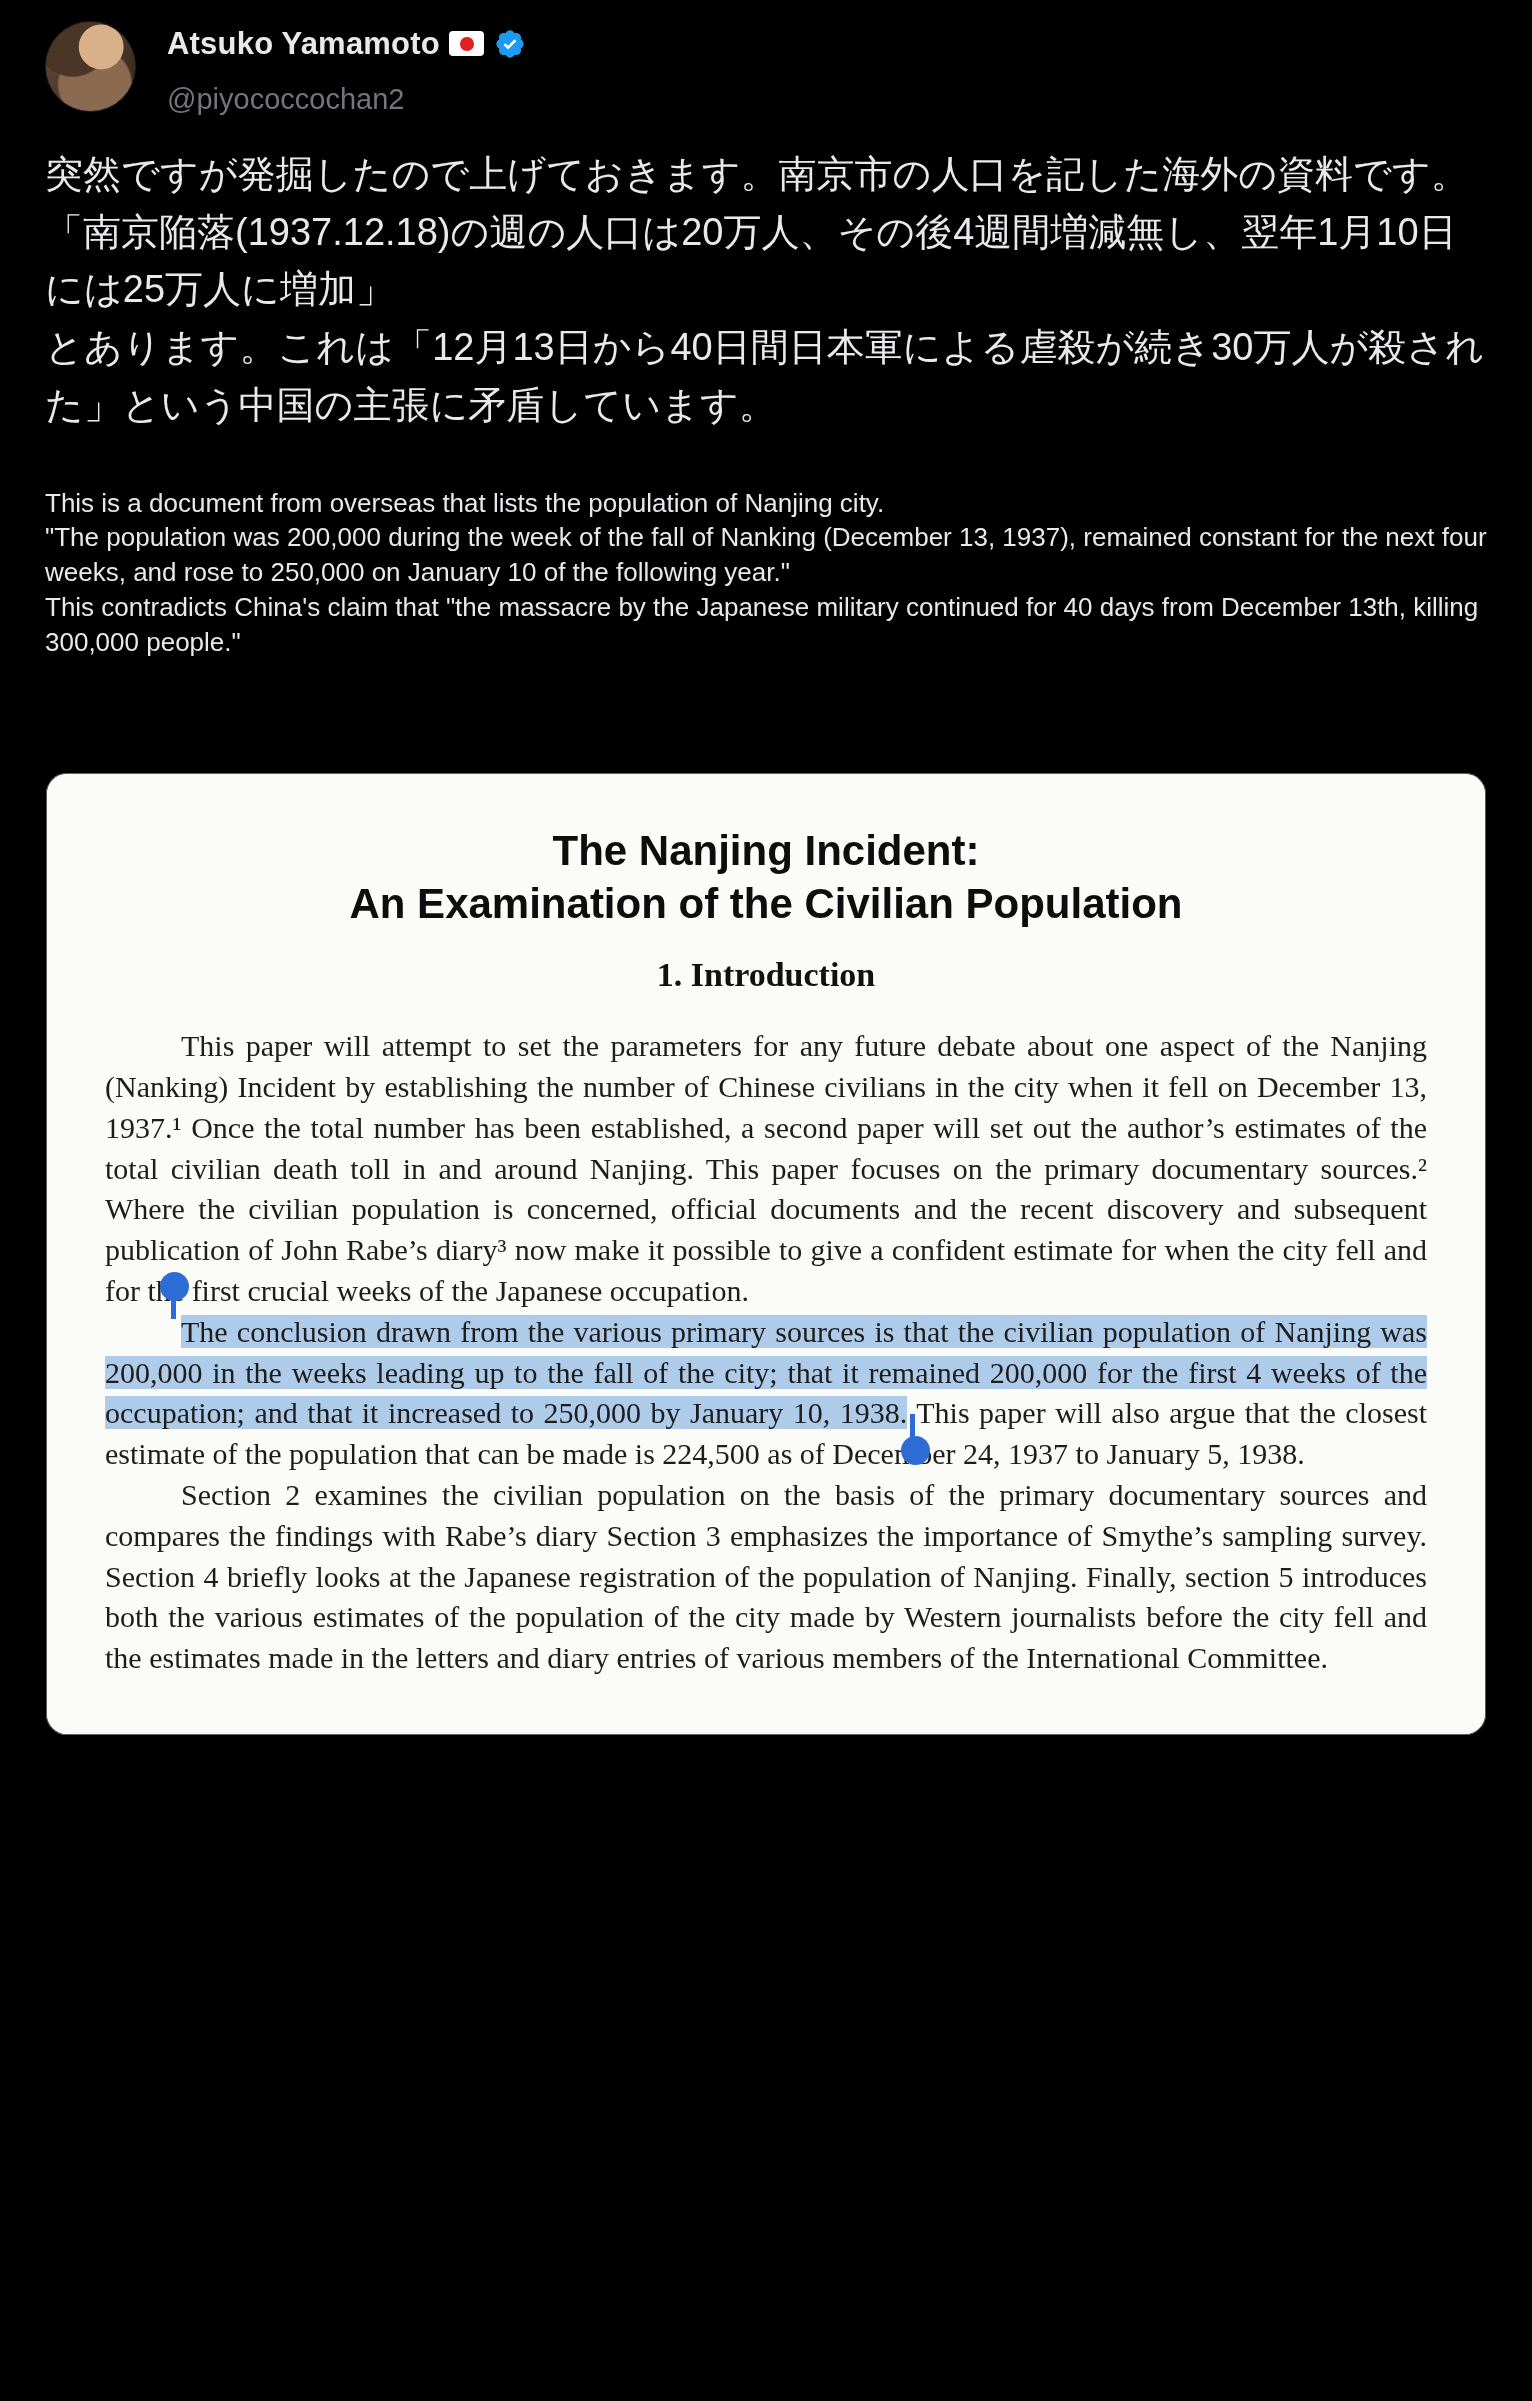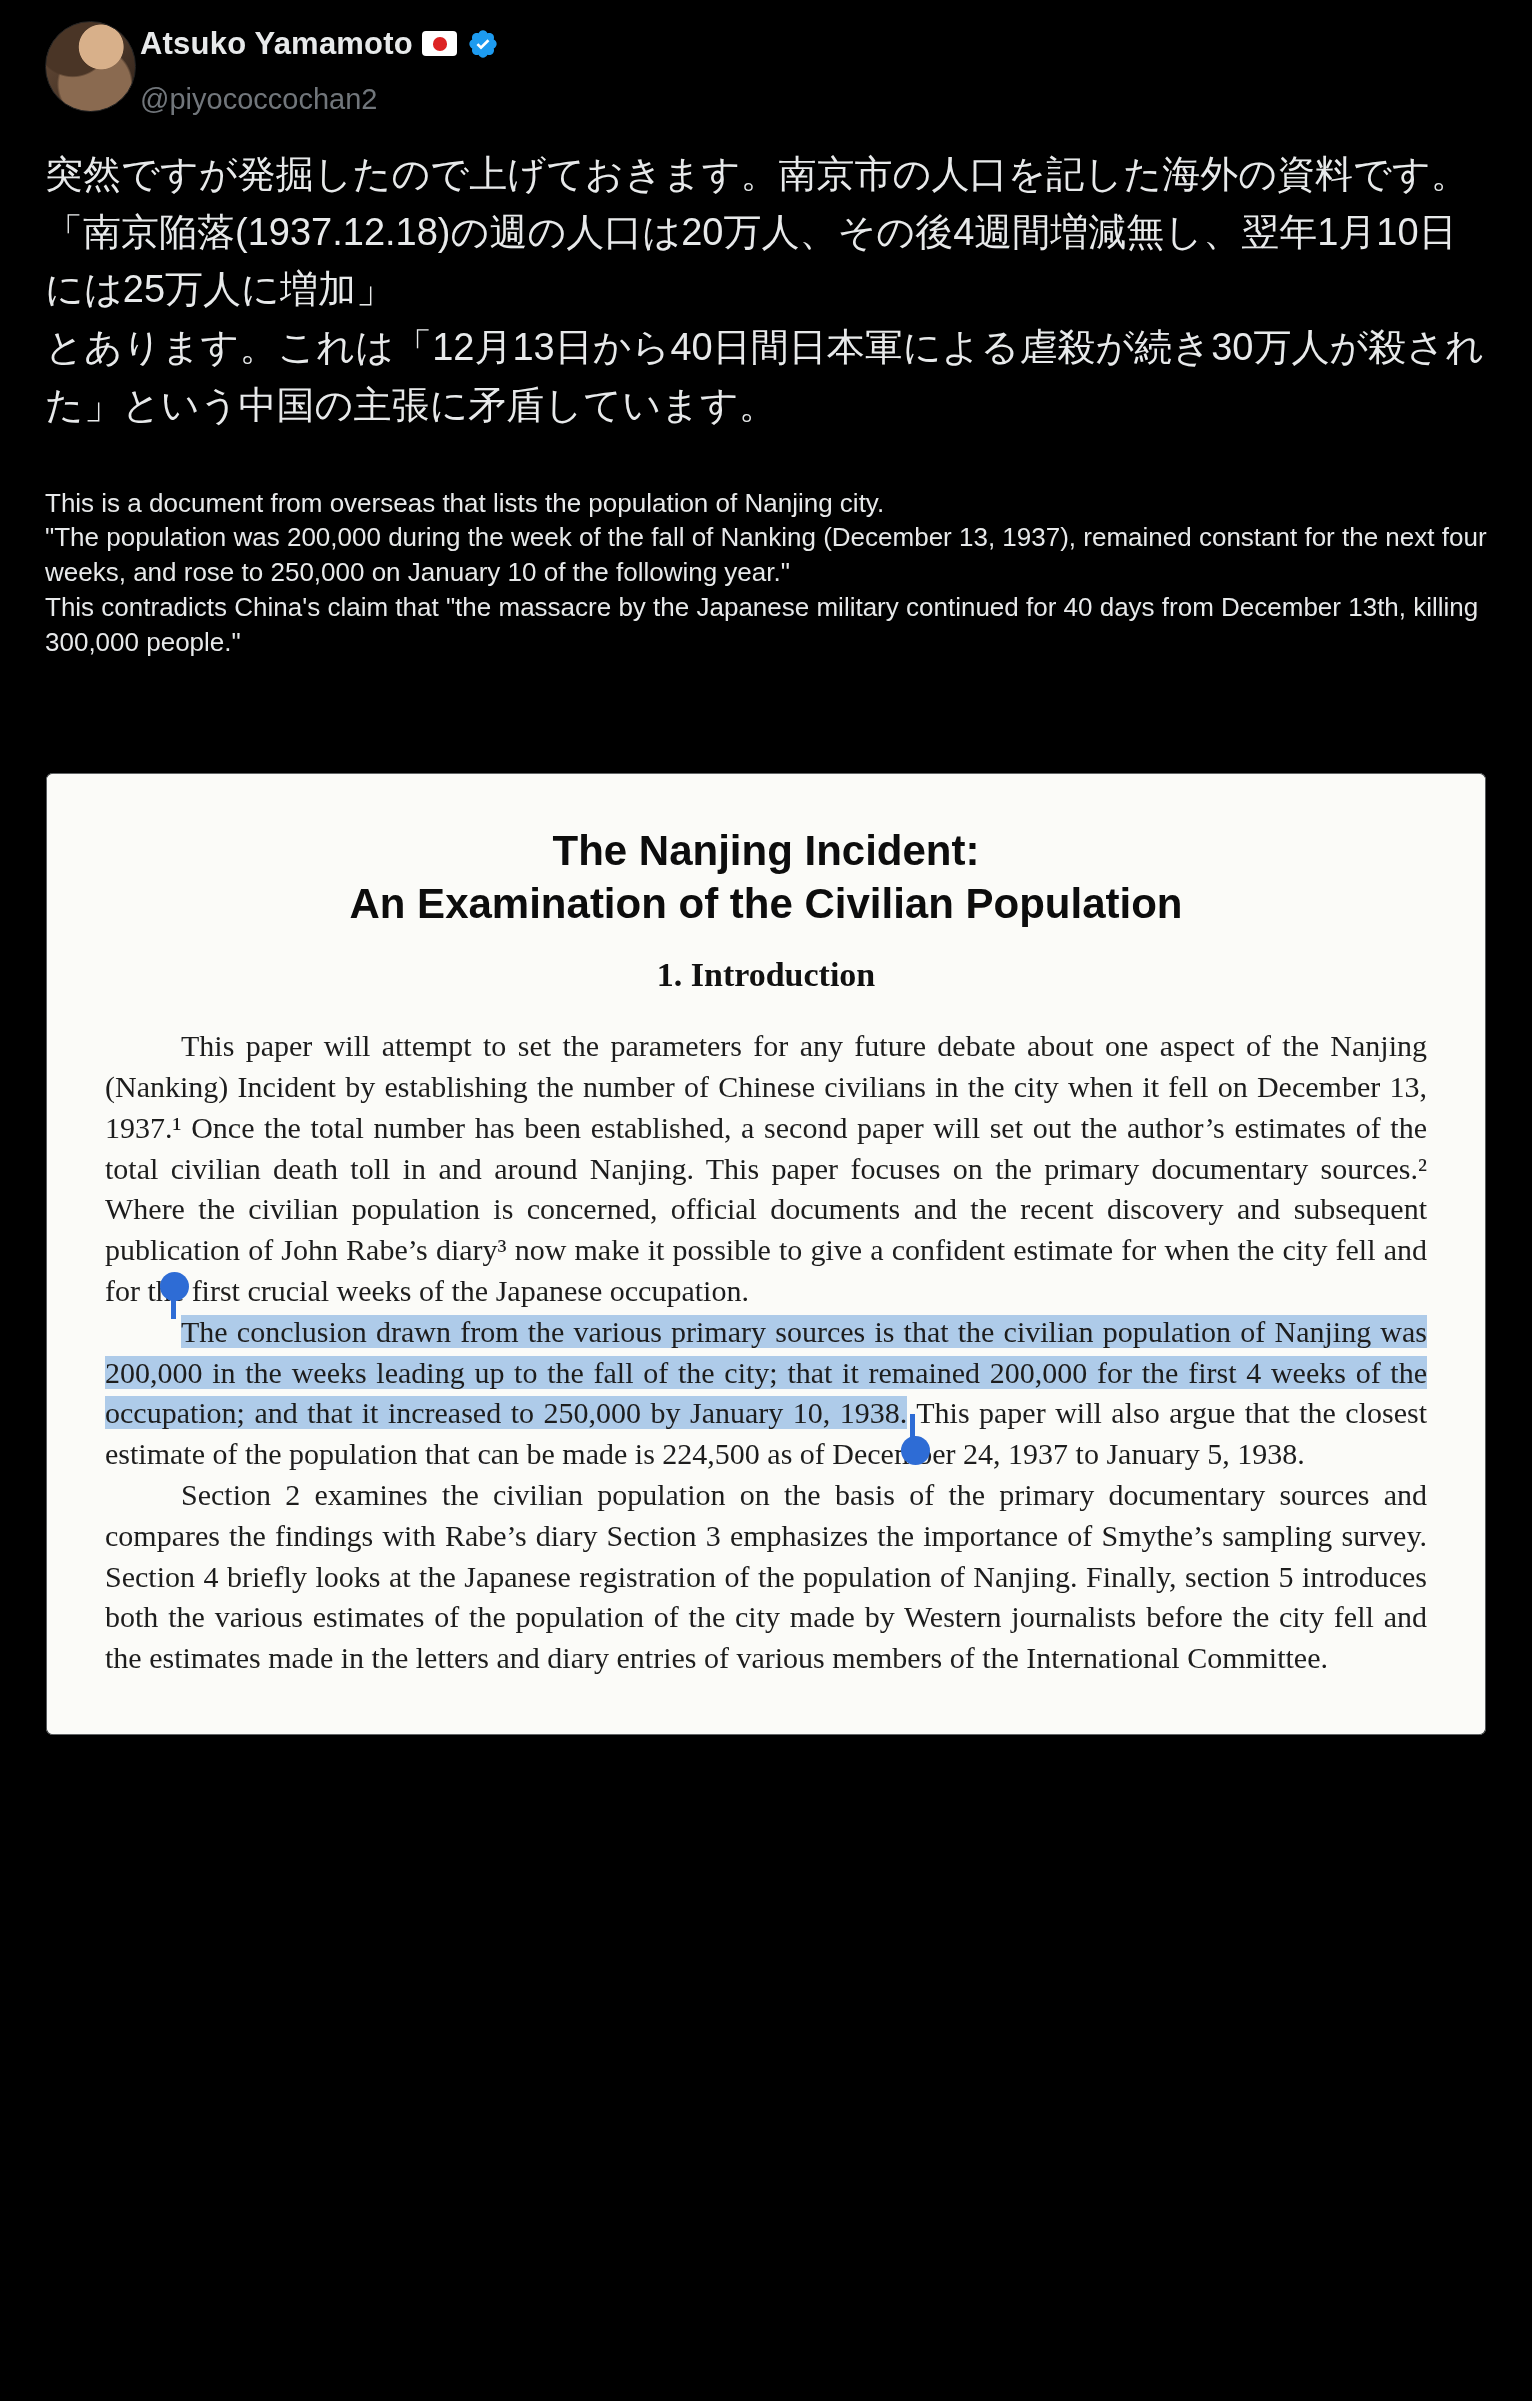--- a/index.html
+++ b/index.html
@@ -1,21 +1,21 @@
 <!DOCTYPE html>
 <html style="font-size:12.8px"><head>
 <meta charset="utf-8">
 <style>
   * { margin:0; padding:0; box-sizing:border-box; }
   html,body { width:1533px; height:2401px; background:#000; overflow:hidden;
               font-family:"Liberation Sans", sans-serif; }
 
   
   .tweet { padding:21px 45px 0 45px; }
-  .tw-header { display:flex; align-items:flex-start; gap:4px; }
+  .tw-header { display:flex; align-items:flex-start; gap:31px; }
   .avatar { width:91px; height:91px; border-radius:50%; flex:0 0 auto;
             background:
               radial-gradient(circle at 62% 28%, #d8b08a 0 26%, transparent 27%),
               radial-gradient(circle at 30% 20%, #4a3526 0 38%, transparent 40%),
               radial-gradient(circle at 55% 70%, #8a6a50 0 45%, transparent 48%),
               linear-gradient(135deg, #6b4f3a, #2e2119);
             border:0.8px solid #222; }
   .name-col { padding-top:4.8px; }
   .name-row { display:flex; align-items:center; gap:9.6px; }
   .display-name { font-size:31px; font-weight:700; color:#e7e9ea; letter-spacing:0.2px; }
@@ -26,21 +26,21 @@
   .verified { width:32px; height:32px; display:inline-block; }
   .handle { font-size:29px; color:#71767b; margin-top:21px; }
 
   
   .tweet-text { color:#e7e9ea; white-space:pre-wrap; width:1445px; }
   .tweet-text.jp { margin-top:30px; font-size:38px; line-height:1.52; }
   .tweet-text.en { margin-top:51px; font-size:26px; line-height:1.34; }
 
   
   .doc-card { margin:113px 46px 0 46px; width:1440px; background:#fbfbf8;
-              border-radius:7px; padding:51px 59px 56px 59px; color:#1b1b1b;
+              border-radius:21px; padding:51px 59px 56px 59px; color:#1b1b1b;
               box-shadow:0 0 0 0.8px #2f3336 inset; position:relative; }
   .paper { font-family:"Liberation Serif", serif; }
   .p-title { text-align:center; font-family:"Liberation Sans", sans-serif;
              font-weight:700; font-size:42px; line-height:1.28; color:#0d0d0d; }
   .p-author { text-align:center; font-family:"Liberation Sans", sans-serif;
               font-weight:700; font-size:34px; line-height:1.3; margin-top:42px; color:#111; }
   .p-section { text-align:center; font-weight:700; font-size:34px; margin-top:25px; color:#111; }
   .p-body { margin-top:32px; }
   .p-body p { font-size:30px; line-height:1.36; text-align:justify; text-indent:76px;
               color:#1d1d1d; }

